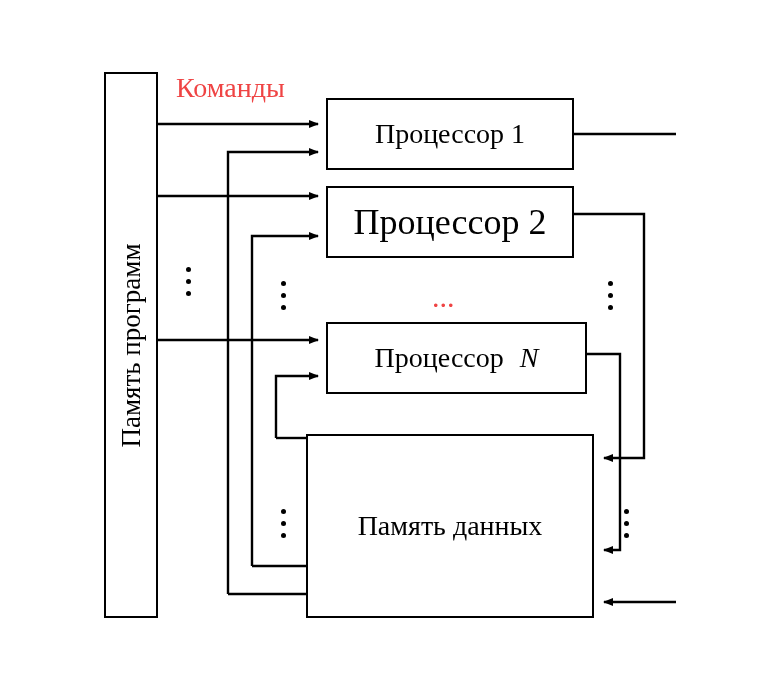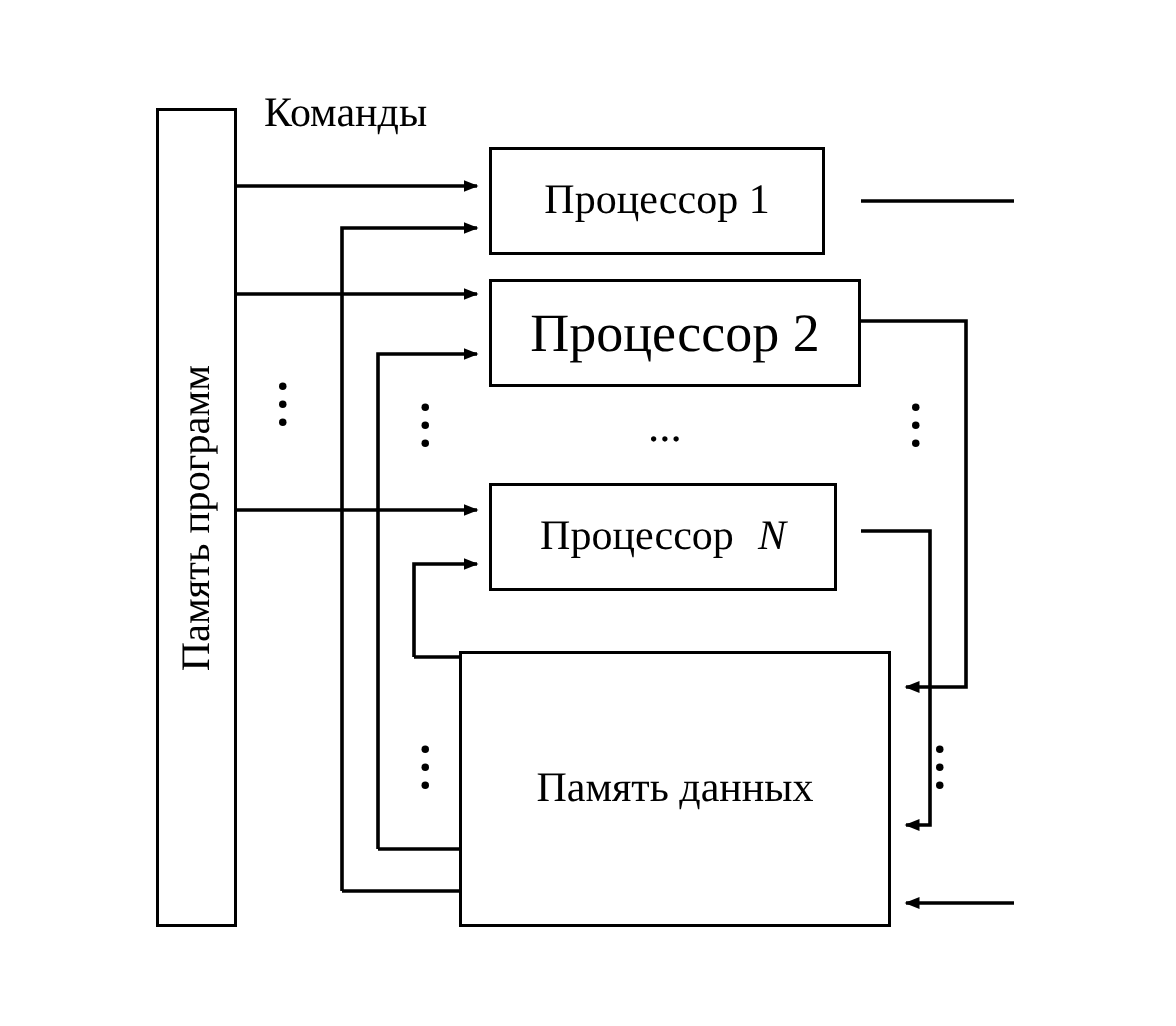--- a/index.html
+++ b/index.html
@@ -33,54 +33,55 @@
     box-sizing: border-box;
     display: flex;
     align-items: center;
     justify-content: center;
     text-align: center;
     font-family: "Liberation Serif", serif;
   }
   .label {
     position: absolute;
     font-family: "Liberation Serif", serif;
-    color: #000000;
+    color: #ef4444;
     white-space: nowrap;
+    margin-top: 12px;
   }
   
   #program-memory {
     left: 104px;
     top: 72px;
     width: 54px;
     height: 546px;
   }
   #program-memory .vtext {
     transform: rotate(-90deg);
     font-size: 27px;
     white-space: nowrap;
   }
   
   #proc1 {
     left: 326px;
     top: 98px;
-    width: 224px;
+    width: 248px;
     height: 72px;
     font-size: 28px;
   }
   #proc2 {
     left: 326px;
     top: 186px;
     width: 248px;
     height: 72px;
     font-size: 36px;
   }
   #procn {
     left: 326px;
     top: 322px;
-    width: 232px;
+    width: 261px;
     height: 72px;
     font-size: 28px;
     gap: 16px;
   }
   #procn .ital {
     font-style: italic;
   }
   
   #data-memory {
     left: 306px;

